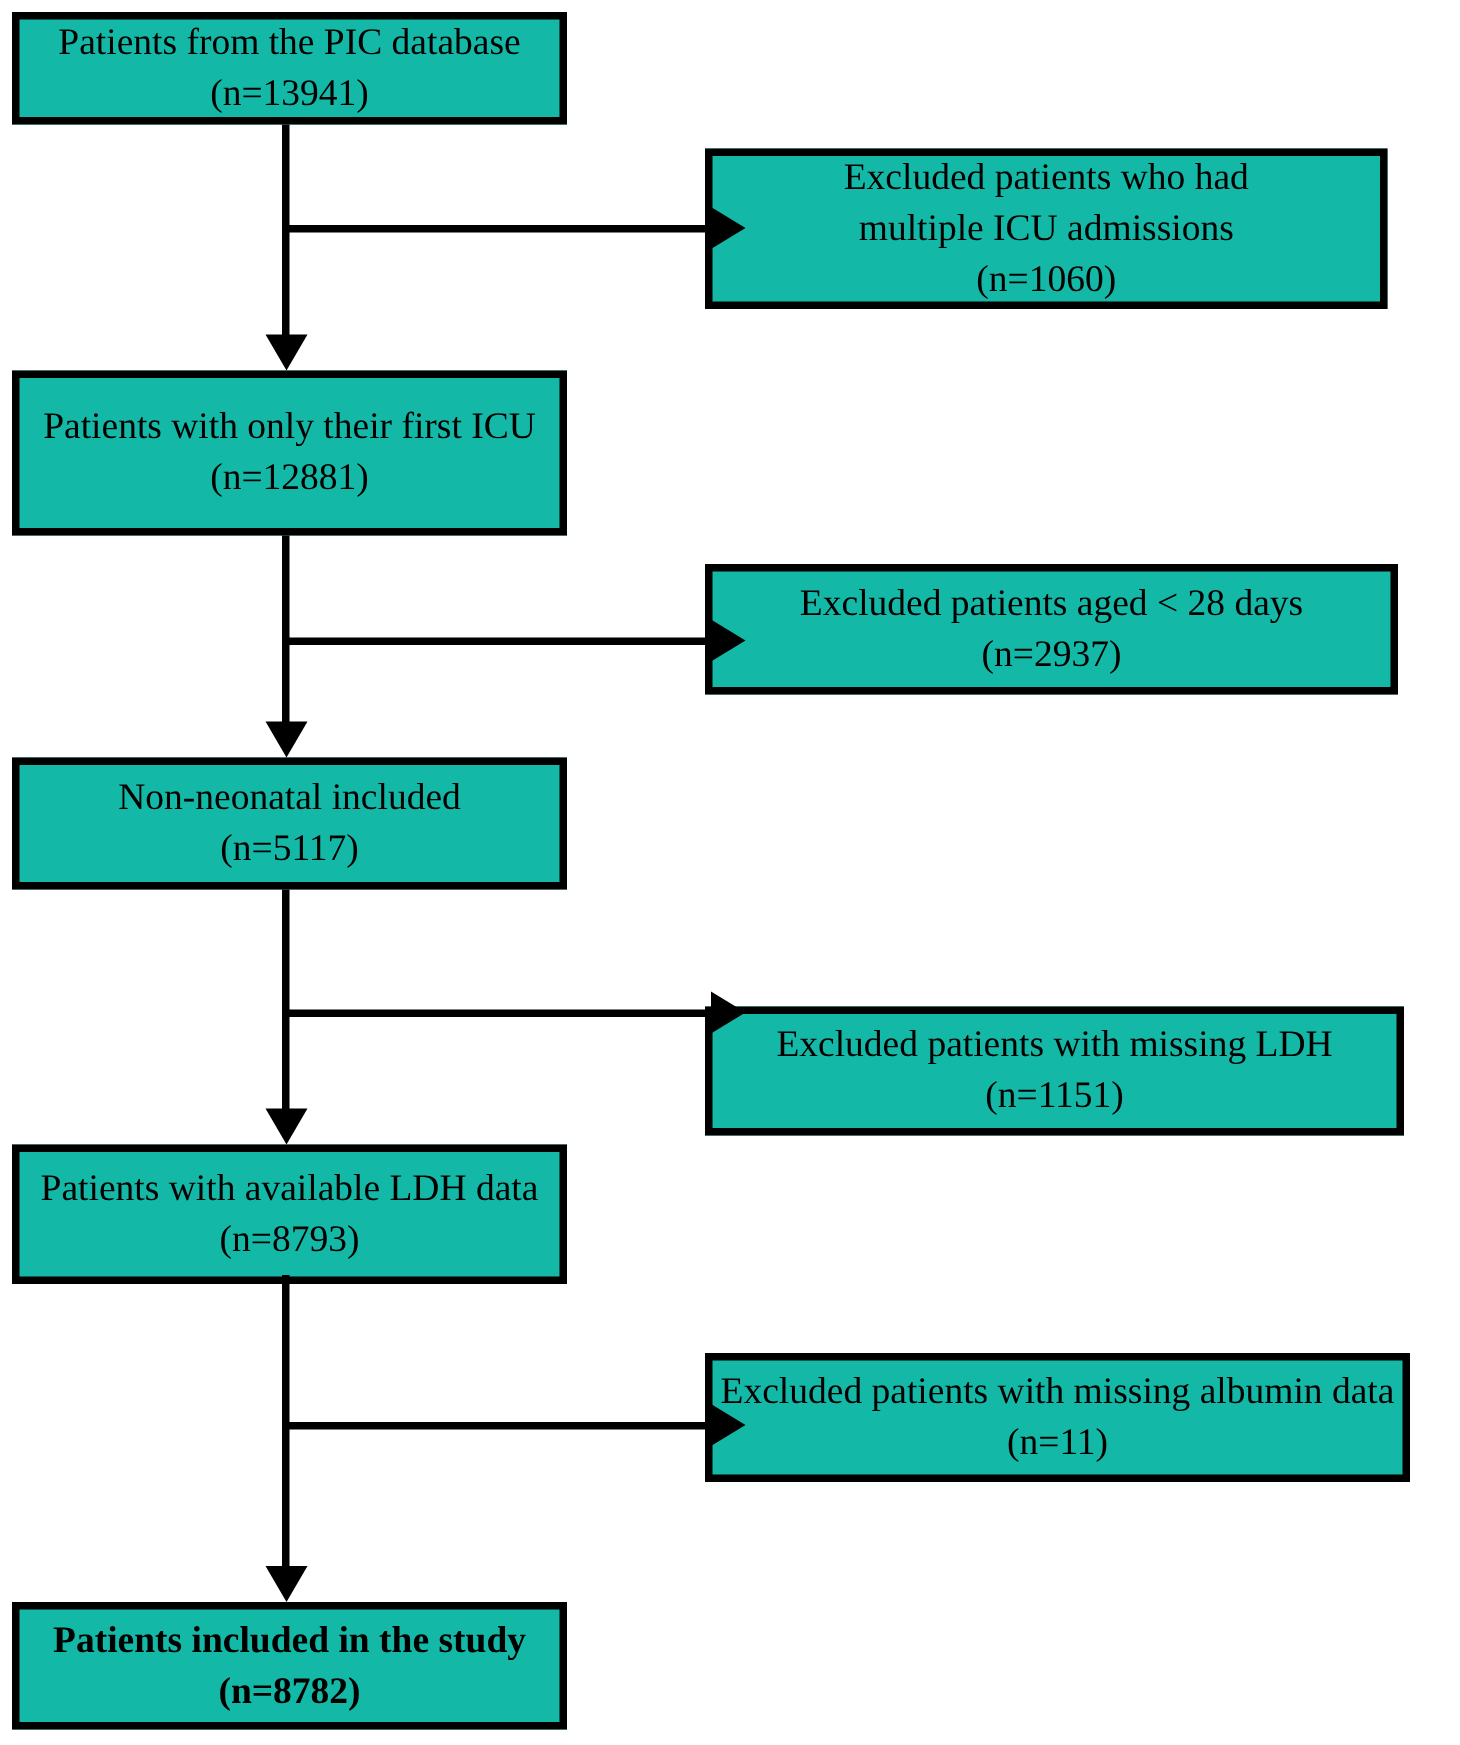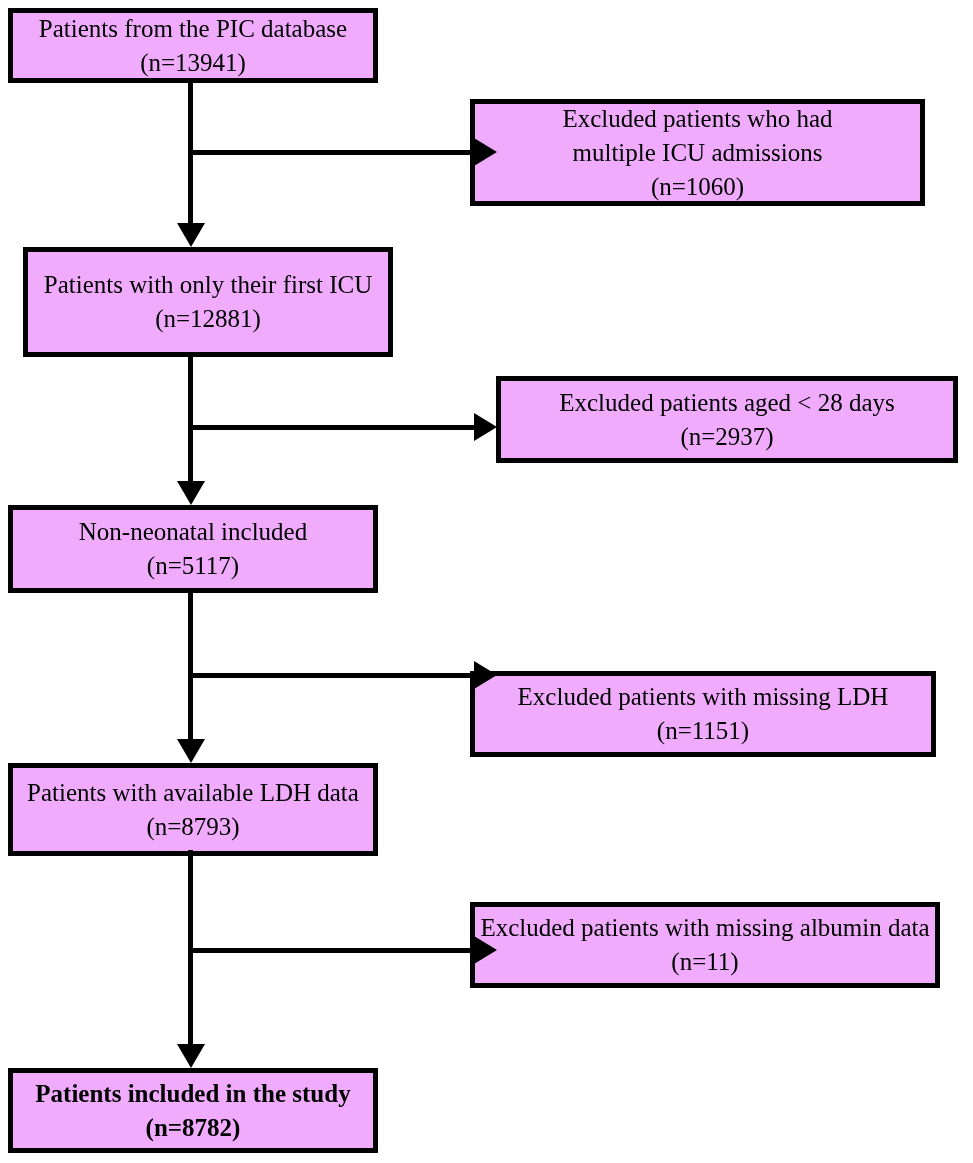--- a/index.html
+++ b/index.html
@@ -13,21 +13,21 @@
     height: 1163px;
     background: #ffffff;
     font-family: "Liberation Serif", "DejaVu Serif", serif;
     color: #000000;
     overflow: hidden;
   }
   .box {
     position: absolute;
     box-sizing: border-box;
     border: 5px solid #000000;
-    background: #f0abfc;
+    background: #14b8a6;
     display: flex;
     flex-direction: column;
     justify-content: center;
     align-items: center;
     text-align: center;
   }
   .box .line {
     font-size: 25px;
     line-height: 34px;
     white-space: nowrap;
@@ -74,21 +74,21 @@
 </head>
 <body>
 
 <div id="flowchart">
 
   <div class="box main-box" style="top:8px; height:75px;">
     <div class="line">Patients from the PIC database</div>
     <div class="line">(n=13941)</div>
   </div>
 
-  <div class="box main-box" style="top:247px; height:110px;margin-left:15px;">
+  <div class="box main-box" style="top:247px; height:110px;">
     <div class="line">Patients with only their first ICU</div>
     <div class="line">(n=12881)</div>
   </div>
 
   <div class="box main-box" style="top:505px; height:88px;">
     <div class="line">Non-neonatal included</div>
     <div class="line">(n=5117)</div>
   </div>
 
   <div class="box main-box" style="top:763px; height:93px;">
@@ -100,21 +100,21 @@
     <div class="line">Patients included in the study</div>
     <div class="line">(n=8782)</div>
   </div>
 
   <div class="box excl-box" style="top:99px; height:107px; width:455px;">
     <div class="line">Excluded patients who had</div>
     <div class="line">multiple ICU admissions</div>
     <div class="line">(n=1060)</div>
   </div>
 
-  <div class="box excl-box" style="top:376px; height:87px; width:462px;margin-left:26px;">
+  <div class="box excl-box" style="top:376px; height:87px; width:462px;">
     <div class="line">Excluded patients aged &lt; 28 days</div>
     <div class="line">(n=2937)</div>
   </div>
 
   <div class="box excl-box" style="top:627px; height:86px; width:466px;margin-top:44px;">
     <div class="line">Excluded patients with missing LDH</div>
     <div class="line">(n=1151)</div>
   </div>
 
   <div class="box excl-box" style="top:902px; height:86px; width:470px;">

